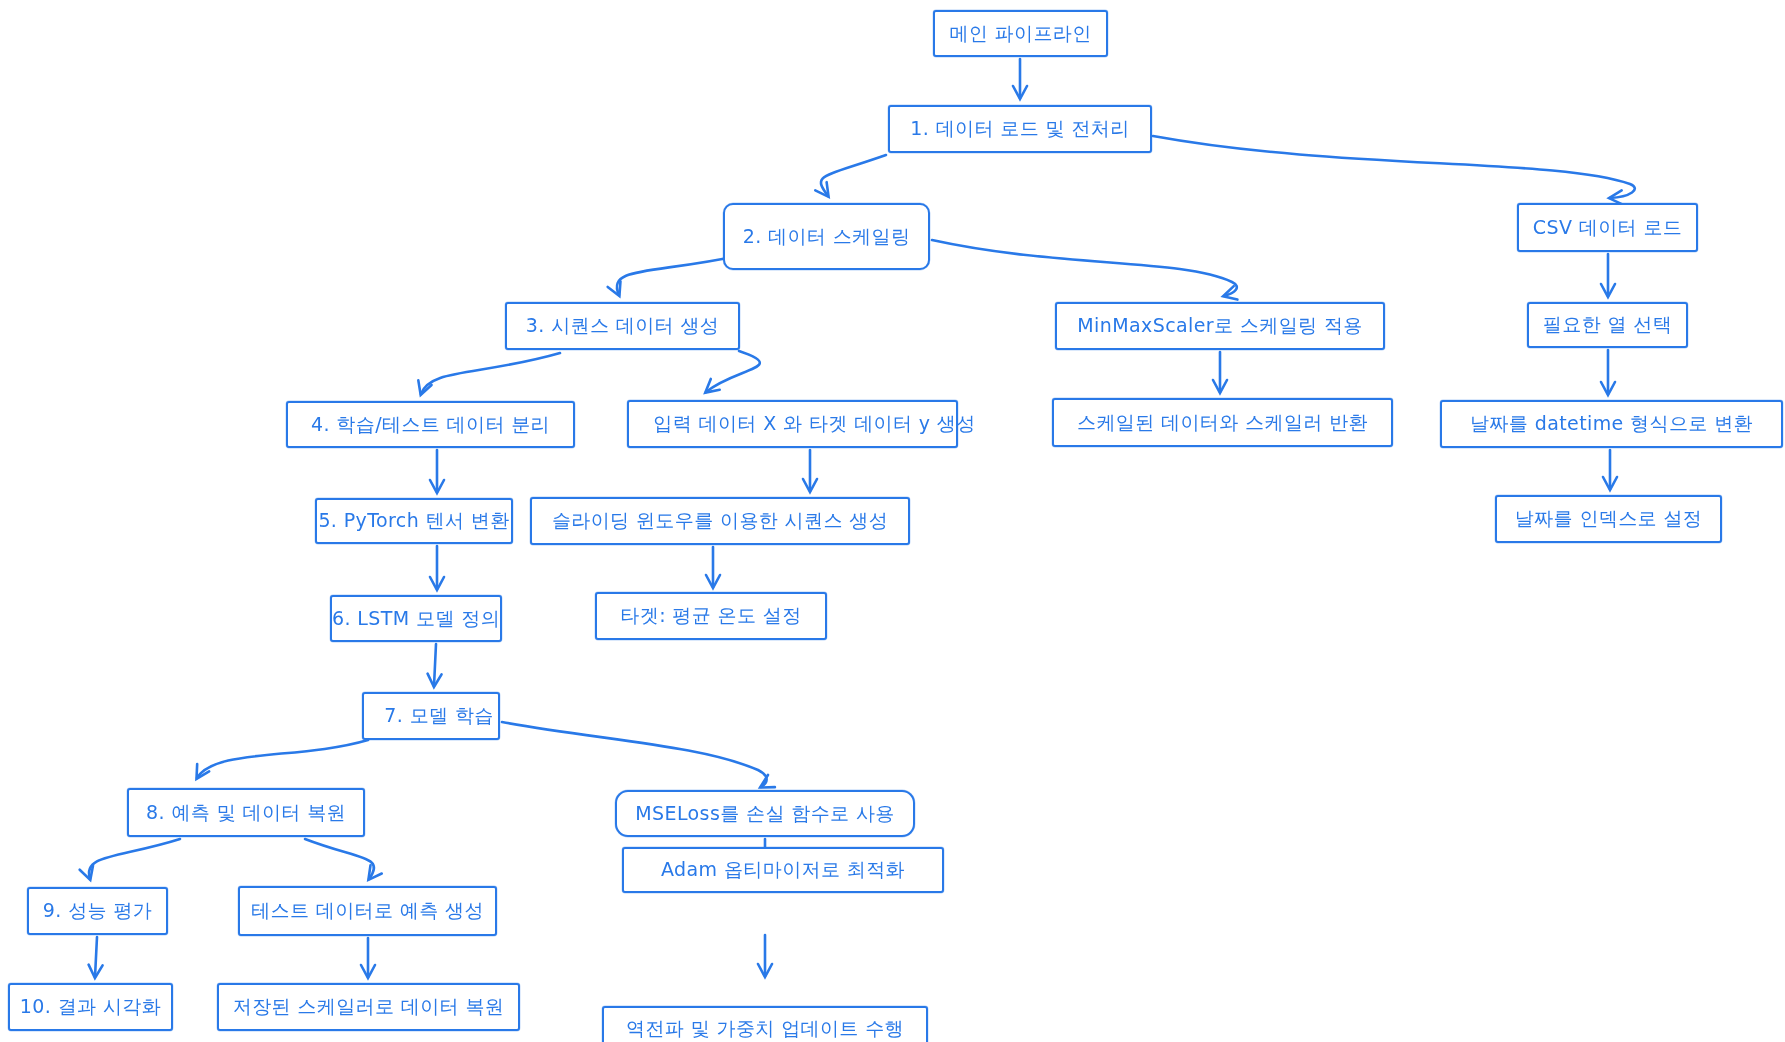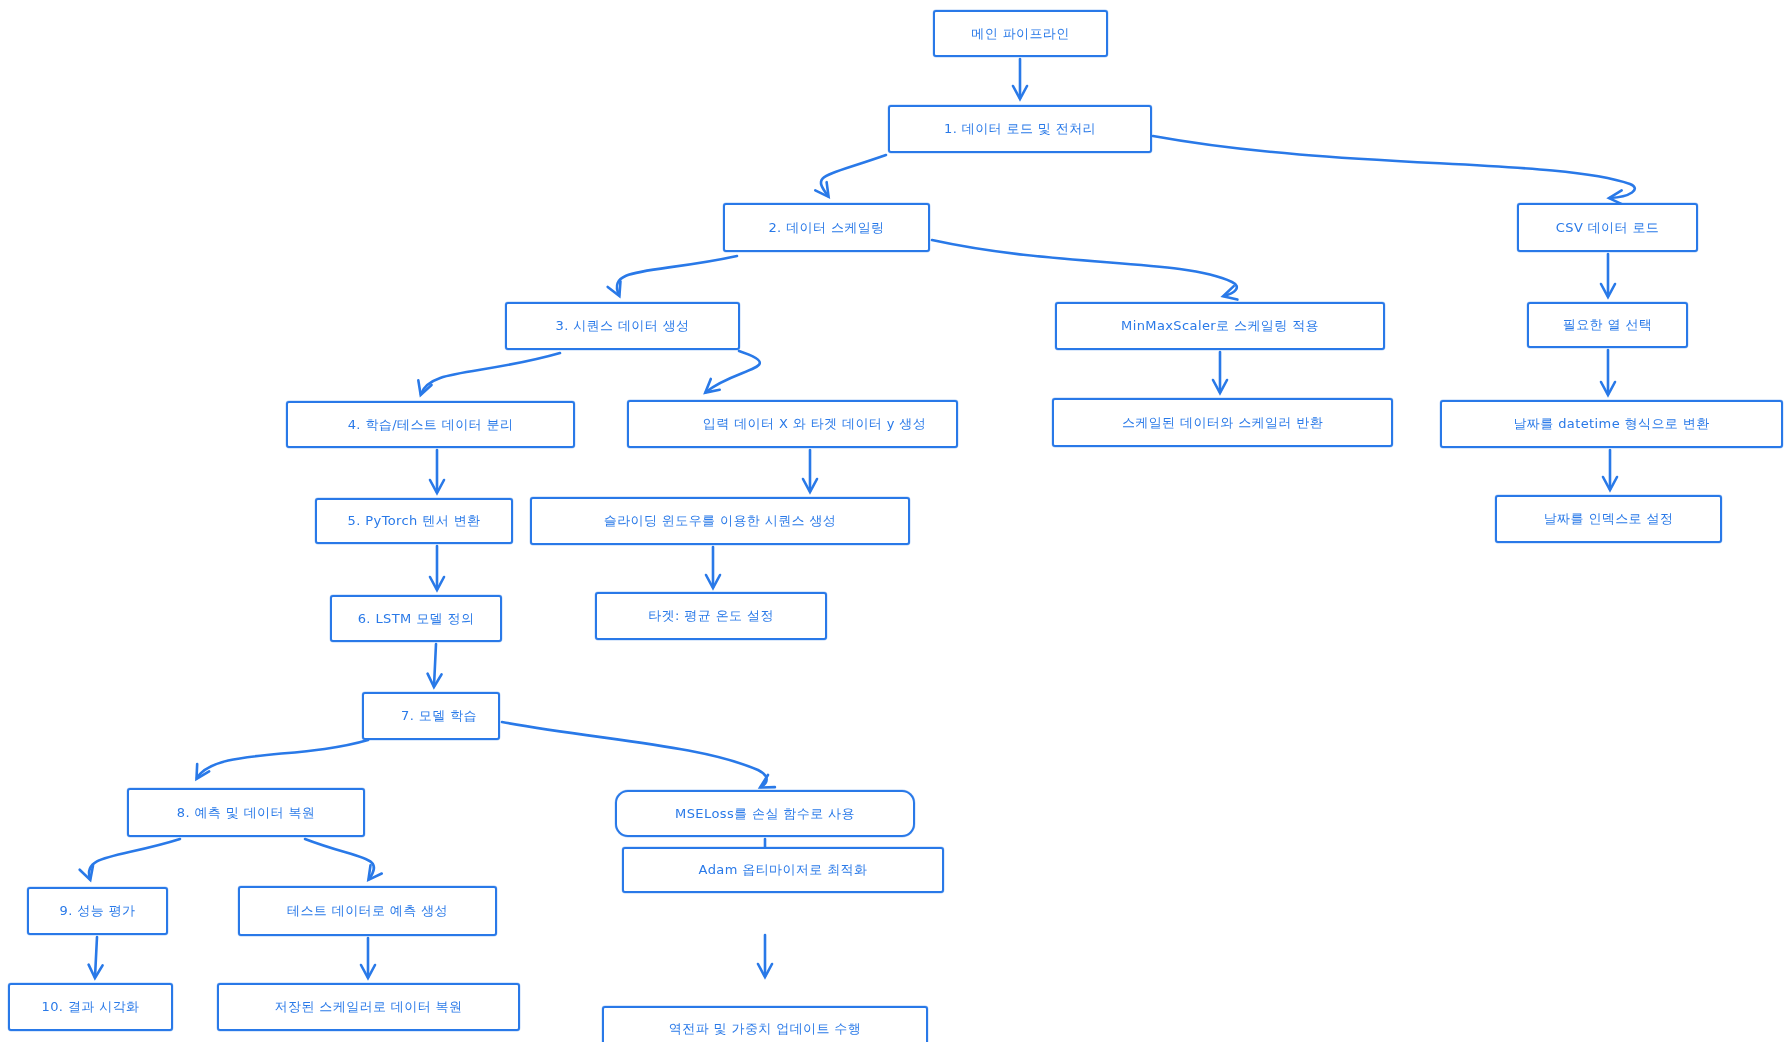--- a/index.html
+++ b/index.html
@@ -12,21 +12,21 @@
   .node {
     position: absolute;
     z-index: 2;
     background: var(--bg);
     border: 2.5px solid var(--accent);
     border-radius: 3px;
     display: flex;
     align-items: center;
     justify-content: center;
     color: var(--accent);
-    font-size: 13px;
+    font-size: 19px;
     font-weight: 500;
     letter-spacing: 0.4px;
     white-space: nowrap;
     box-shadow: 0 0 0 0.4px rgba(41,121,232,0.35);
   }
   .node span { pointer-events: none; }
 </style>
 </head>
 <body>
 
@@ -64,21 +64,21 @@
         <path d="M765,935 L765,976" marker-end="url(#arrowV)"></path>
       </g>
   </svg>
   <div id="nodes">
       <div class="node" style="left: 933px; top: 10px; width: 175px; height: 47px;">
         <span>메인 파이프라인</span>
       </div>
       <div class="node" style="left: 888px; top: 105px; width: 264px; height: 48px;">
         <span>1. 데이터 로드 및 전처리</span>
       </div>
-      <div class="node" style="left: 723px; top: 203px; width: 207px; height: 49px;">
+      <div class="node" style="left: 723px; top: 203px; width: 207px; height: 67px; border-radius: 10px;">
         <span>2. 데이터 스케일링</span>
       </div>
       <div class="node" style="left: 1517px; top: 203px; width: 181px; height: 49px;">
         <span>CSV 데이터 로드</span>
       </div>
       <div class="node" style="left: 505px; top: 302px; width: 235px; height: 48px;">
         <span>3. 시퀀스 데이터 생성</span>
       </div>
       <div class="node" style="left: 1055px; top: 302px; width: 330px; height: 48px; text-align: center;">
         <span>MinMaxScaler로 스케일링 적용</span>

